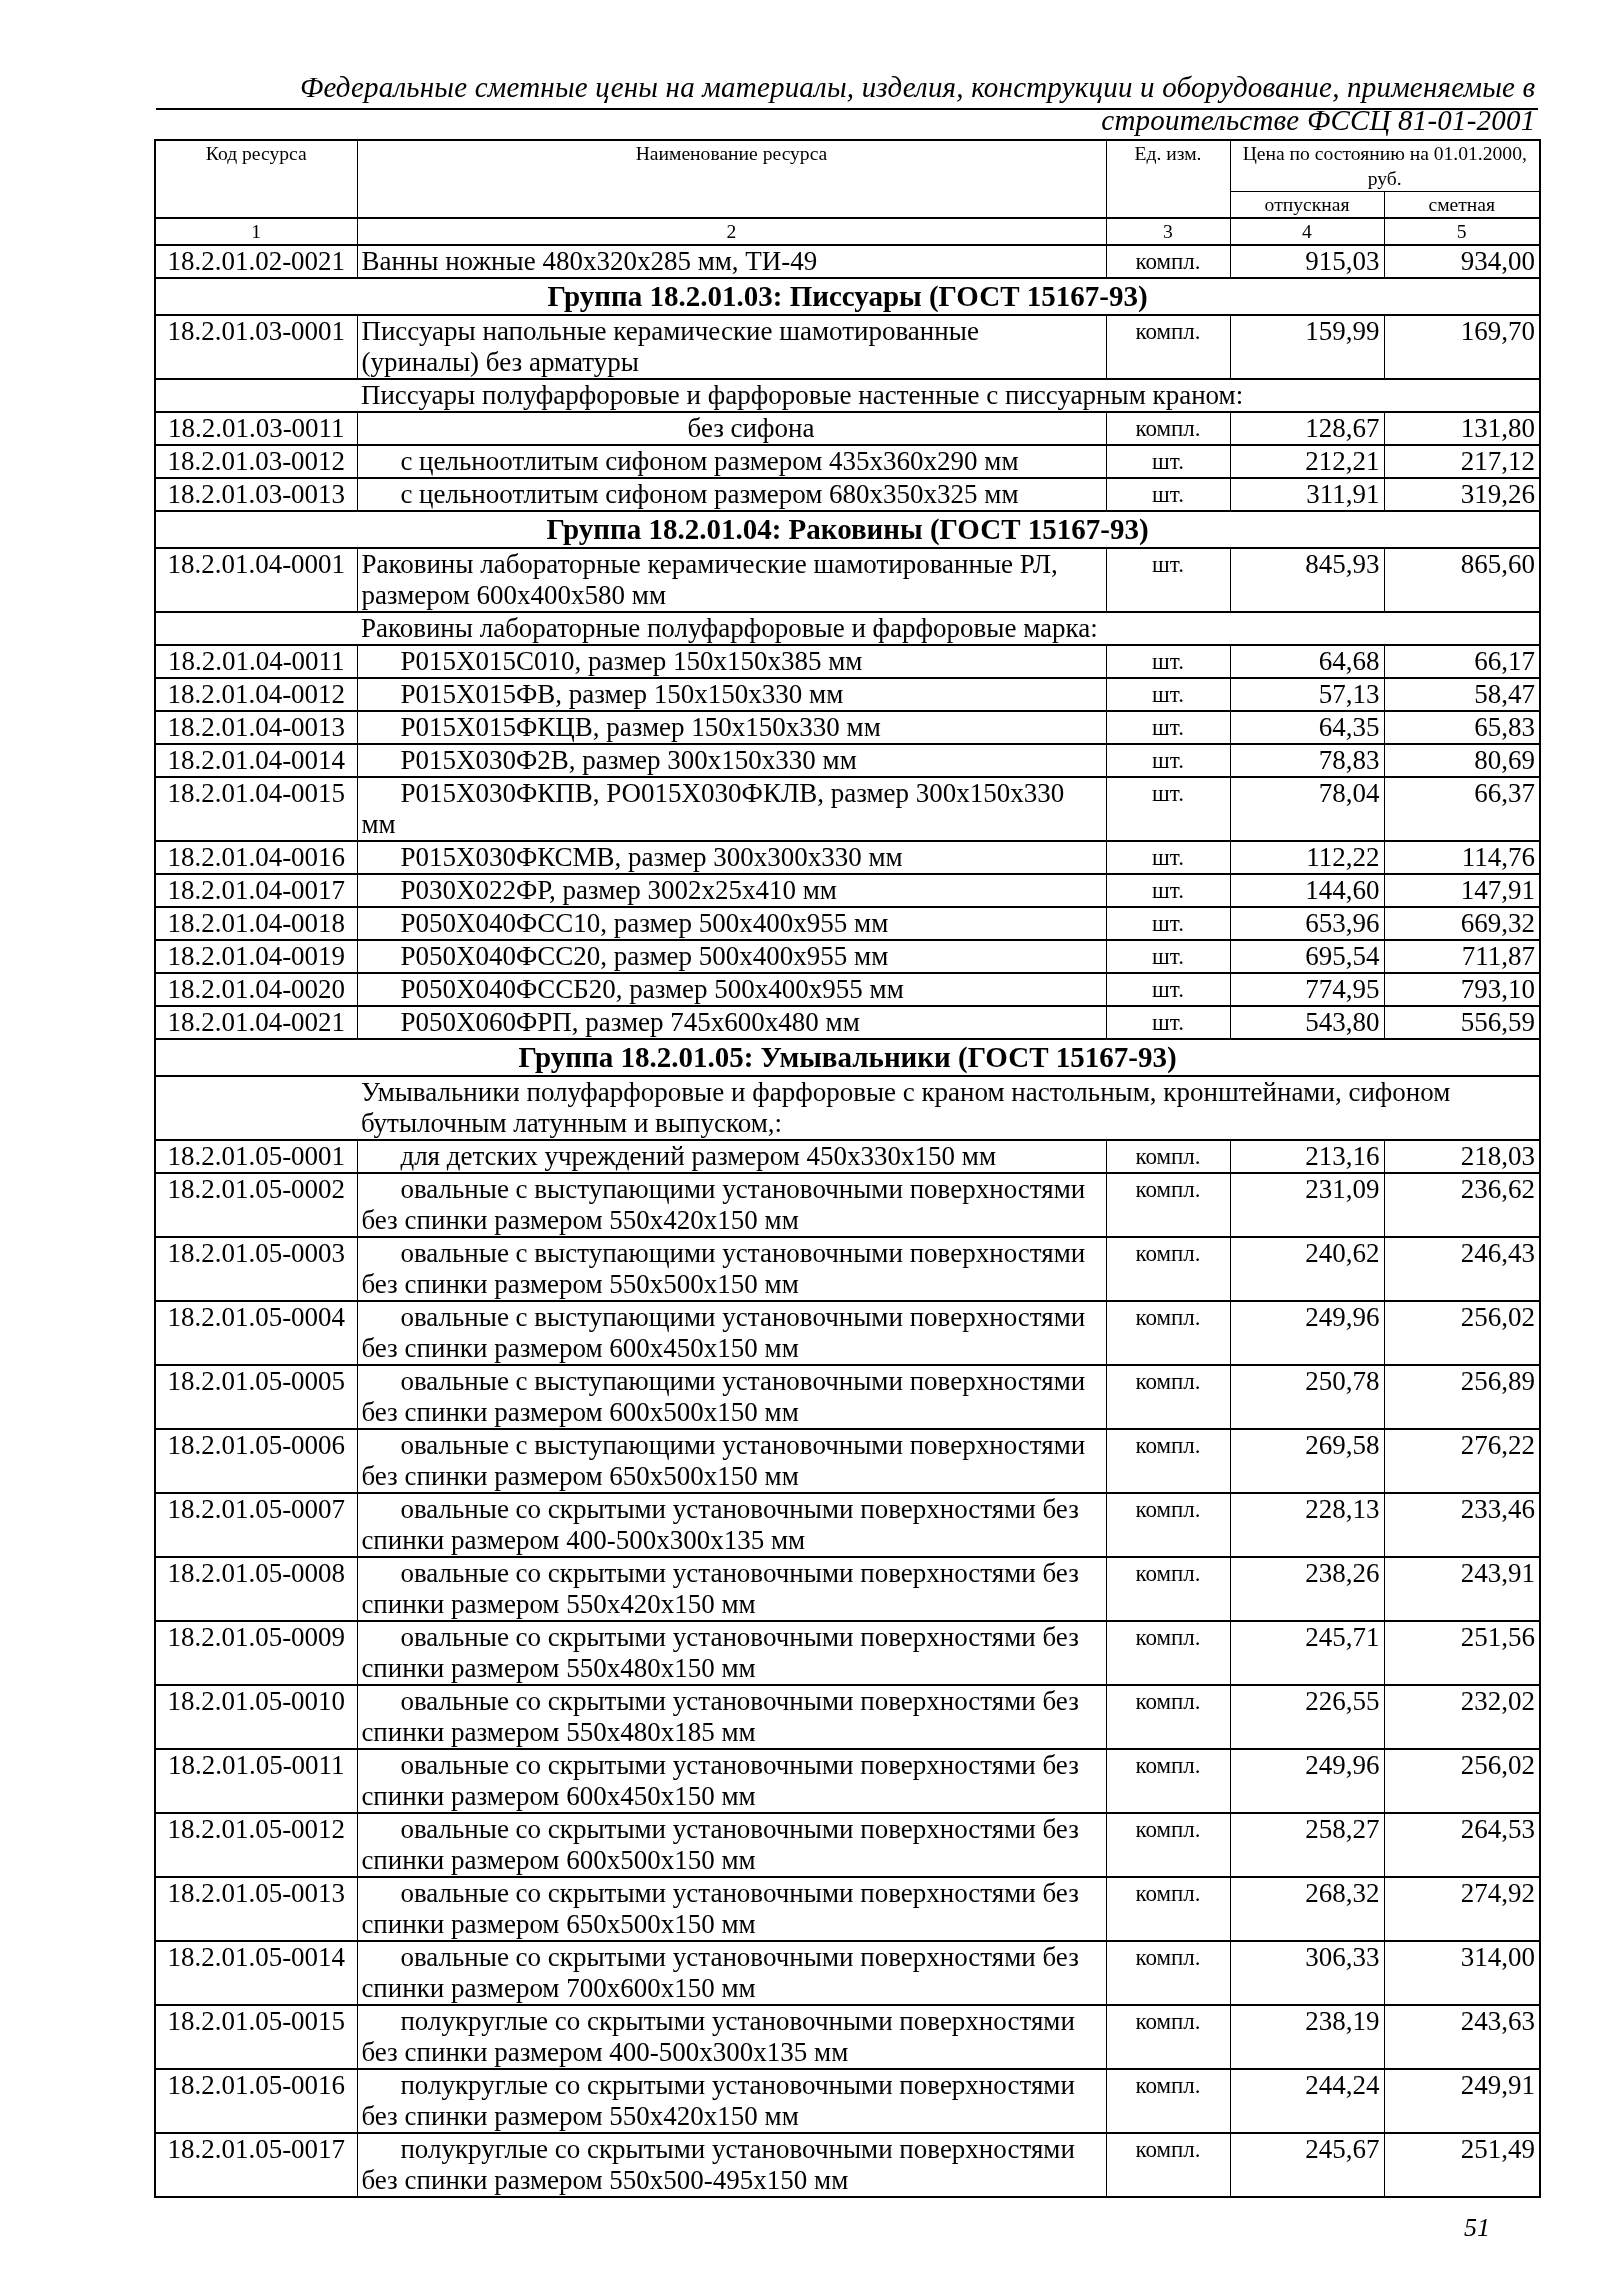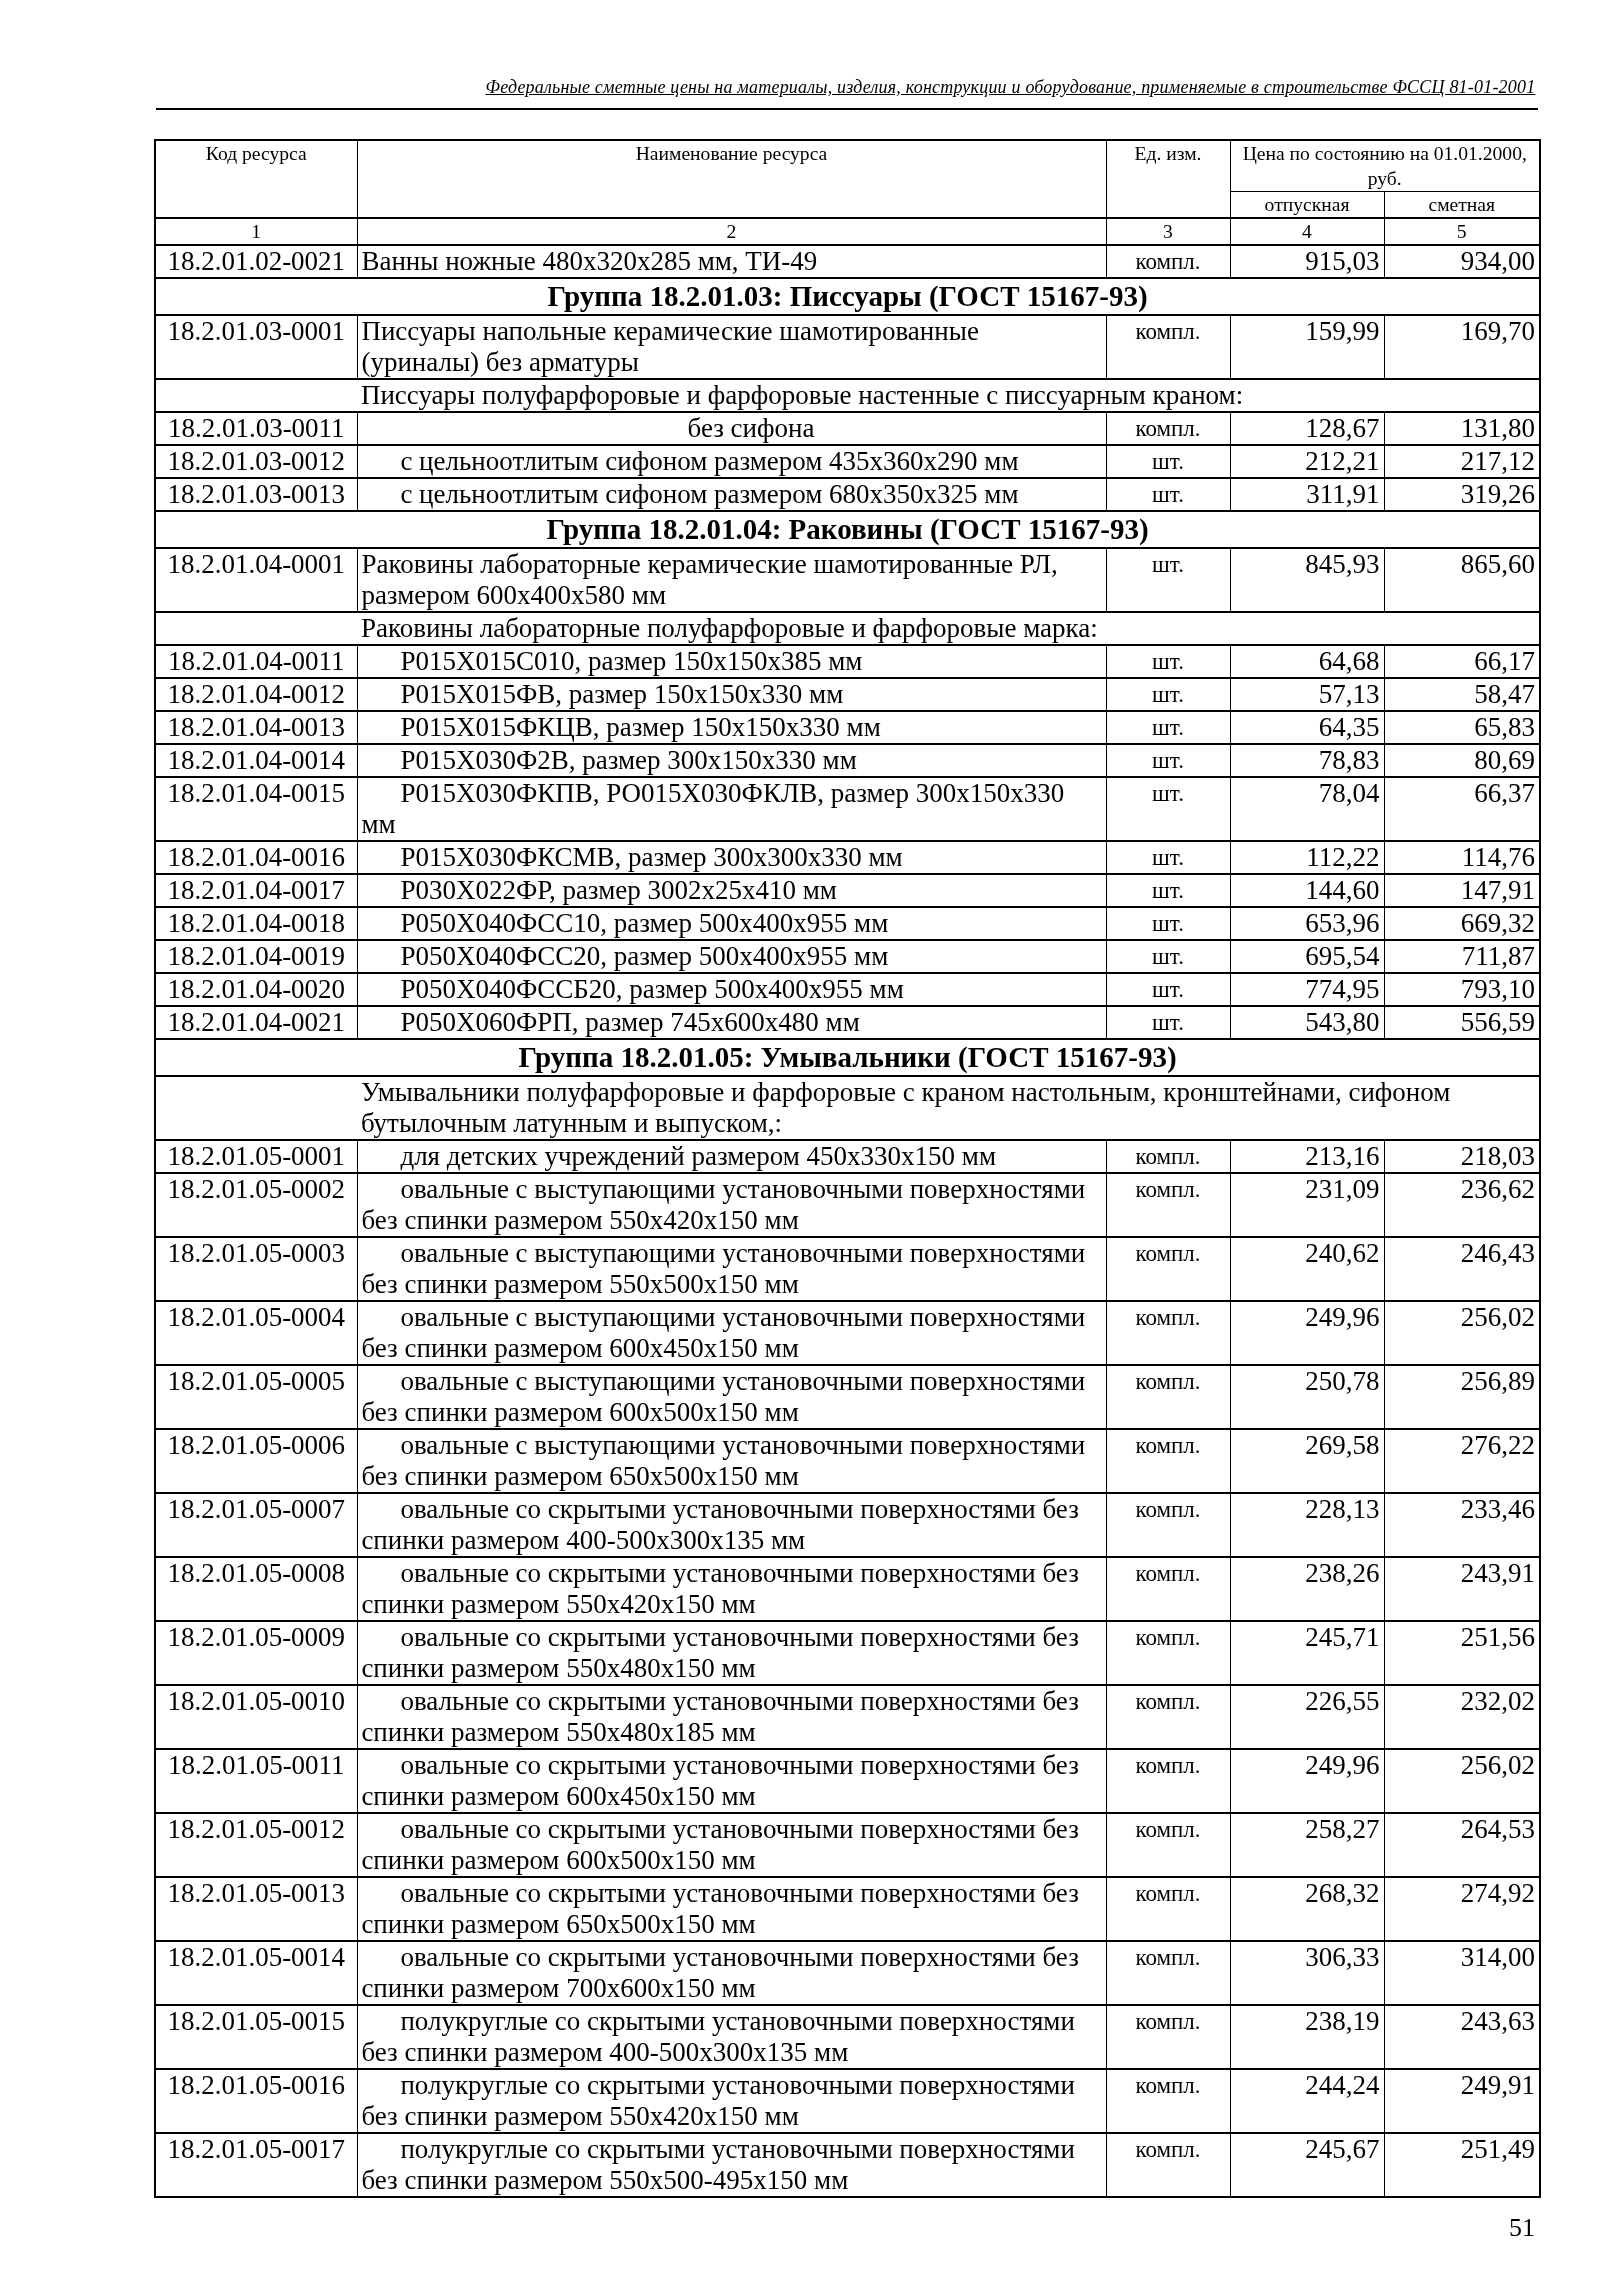--- a/index.html
+++ b/index.html
@@ -1,22 +1,22 @@
 <!DOCTYPE html>
 <html style="font-size:10.5px"><head>
 <meta charset="utf-8">
 <style>
   html, body { margin: 0; padding: 0; background: #ffffff; }
   body { width: 1623px; height: 2295px; position: relative; overflow: hidden;
          font-family: "Liberation Serif", "DejaVu Serif", serif; color: #000; }
   .running-head {
     position: absolute; left: 156px; top: 71px; width: 1382px; height: 39px;
     border-bottom: 2.6px solid #000; box-sizing: border-box;
-    font-style: italic; font-size: 18px; line-height: 33px; text-align: right;
-    padding-right: 2.6px; letter-spacing: 0.2px; text-decoration: underline;
+    font-style: italic; font-size: 29px; line-height: 33px; text-align: right;
+    padding-right: 2.6px; letter-spacing: 0.2px;
   }
   table.price {
     position: absolute; left: 154px; top: 139px; width: 1385px;
     border-collapse: collapse; table-layout: fixed;
     font-size: 27px; line-height: 31px;
   }
   table.price td, table.price th { border: 1.3px solid #000; padding: 0 3.9px; vertical-align: top; font-weight: normal; }
   table.price { border: 2.6px solid #000; }
   col.c1 { width: 202px; } col.c2 { width: 749px; } col.c3 { width: 124px; }
   col.c4 { width: 154px; } col.c5 { width: 156px; }
@@ -26,21 +26,21 @@
   thead tr.h3 th { height: 25px; border-top: 2.6px solid #000; border-bottom: 2.6px solid #000; }
   tr.row td { border-bottom: 2.6px solid #000; }
   td.code { text-align: center; white-space: nowrap; padding: 0 1.3px; }
   td.unit { text-align: center; font-size: 23px; }
   td.num { text-align: right; padding-right: 2.6px; }
   td.name { padding-left: 3.9px; }
   tr.group td { text-align: center; font-weight: bold; font-size: 29px; line-height: 35px; border-bottom: 2.6px solid #000; }
   tr.note td.note-text { border-bottom: 2.6px solid #000; }
   tr.note td.note-code { border-right: 0; border-bottom: 2.6px solid #000; }
   tr.note td.note-text { border-left: 0; }
-  .page-number { position: absolute; left: 1509px; top: 2213px; font-size: 26px; }
+  .page-number { position: absolute; left: 1464px; top: 2213px; font-size: 26px; font-style: italic; }
 </style>
 </head>
 <body>
 
 <div class="running-head">Федеральные сметные цены на материалы, изделия, конструкции и оборудование, применяемые в строительстве ФССЦ 81-01-2001</div>
 
 <table class="price">
   <colgroup>
       <col class="c1">
       <col class="c2">

